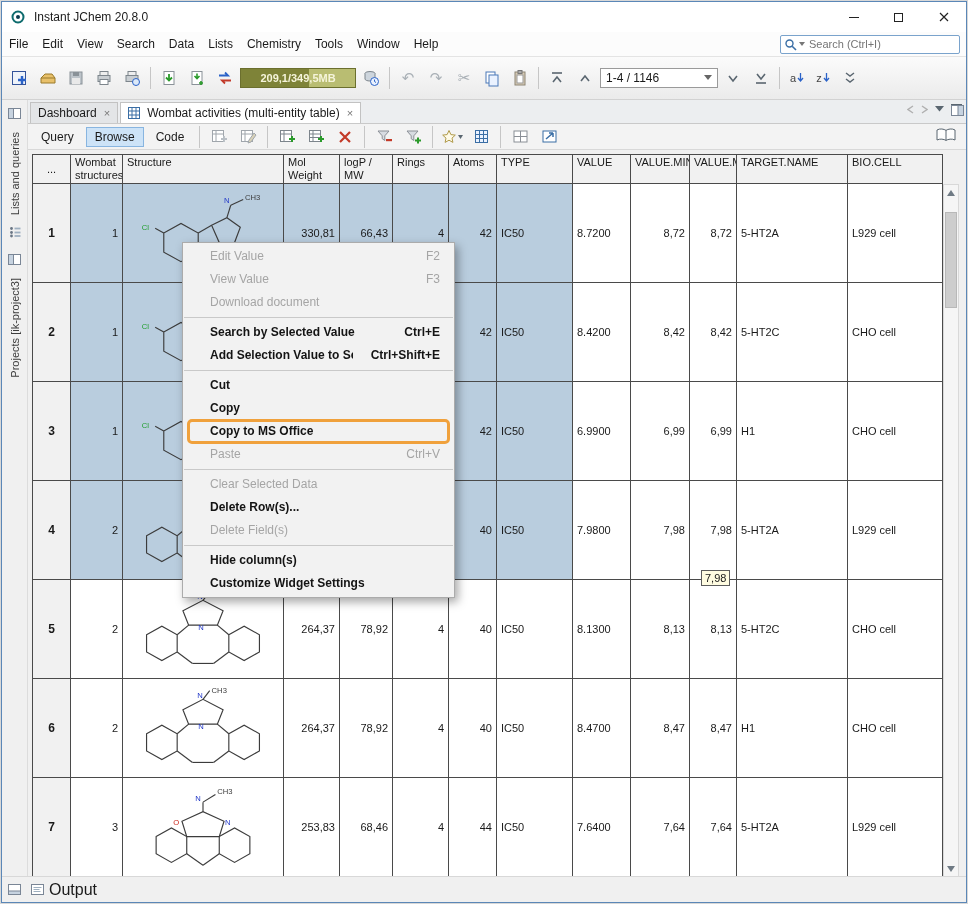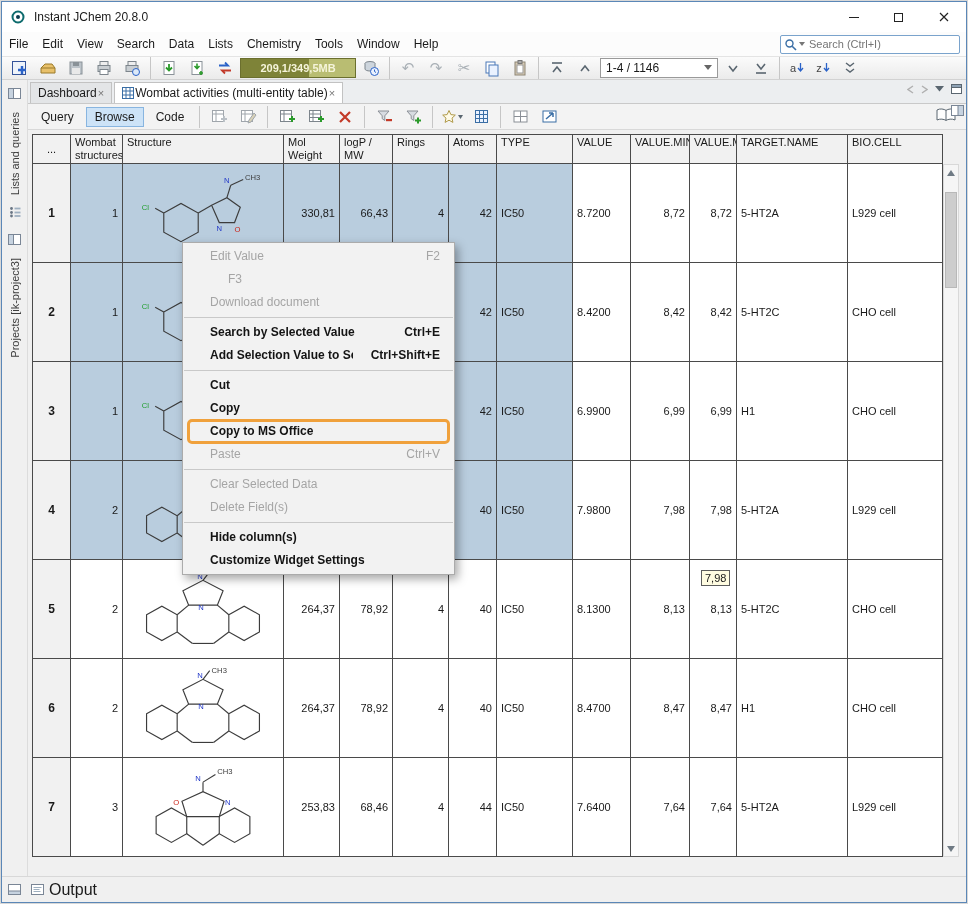--- a/index.html
+++ b/index.html
@@ -17,21 +17,21 @@
   .wc-max{width:9px;height:9px;border:1px solid #222;}
 
   
   .menubar{height:24px;background:#fcfcfc;display:flex;align-items:center;flex:none;}
   .menu-item{font-size:12px;padding:3px 7px;}
   .searchbox{margin-left:auto;margin-right:6px;width:180px;height:19px;border:1px solid #7aa3cc;border-radius:2px;
     background:#fff;display:flex;align-items:center;padding:0 3px;gap:2px;}
   .searchbox input{border:none;outline:none;flex:1;font-size:11px;font-family:"Liberation Sans",sans-serif;color:#555;min-width:0;background:transparent;}
 
   
-  .toolbar{height:24px;background:linear-gradient(#fbfbfb,#ebebeb);border-top:1px solid #e4e4e4;border-bottom:1px solid #d2d2d2;
+  .toolbar{height:44px;background:linear-gradient(#fbfbfb,#ebebeb);border-top:1px solid #e4e4e4;border-bottom:1px solid #d2d2d2;
     display:flex;align-items:center;padding:0 5px;gap:2px;flex:none;}
   .tbtn{width:26px;height:26px;display:flex;align-items:center;justify-content:center;flex:none;}
   .tsep{width:1px;height:22px;background:#c6c6c6;margin:0 3px;flex:none;}
   .glyph{font-size:15px;color:#6f7a84;}
   .glyph.dim{color:#a9b0b6;}
   .memwidget{width:116px;height:20px;border:1px solid #6b6f2e;color:#f5f4da;font-size:11px;font-weight:bold;
     display:flex;align-items:center;justify-content:center;flex:none;
     background:linear-gradient(90deg,#7e8338 0%,#7e8338 60%,#b9bd72 60%,#b9bd72 100%);}
   .rowcombo{width:118px;height:20px;background:#fff;border:1px solid #9a9a9a;font-size:12px;display:flex;align-items:center;
     padding:0 5px;gap:4px;flex:none;}
@@ -40,21 +40,21 @@
 
   
   .workspace{flex:1;display:flex;min-height:0;}
   .rail{width:26px;background:#f0f0f0;border-right:1px solid #dcdcdc;display:flex;flex-direction:column;align-items:center;
     padding-top:5px;gap:9px;flex:none;}
   .vlabel{writing-mode:vertical-rl;transform:rotate(180deg);font-size:11px;color:#3d3d3d;}
   .content{flex:1;display:flex;flex-direction:column;min-width:0;position:relative;}
 
   
   .tabrow{height:24px;background:#eceef0;border-bottom:1px solid #c9c9c9;display:flex;align-items:flex-end;padding-left:2px;flex:none;position:relative;}
-  .tab{height:21px;display:flex;align-items:center;gap:1px;padding:0 7px;font-size:12px;border:1px solid #c2c2c2;border-bottom:none;
+  .tab{height:21px;display:flex;align-items:center;gap:7px;padding:0 7px;font-size:12px;border:1px solid #c2c2c2;border-bottom:none;
     background:#e3e5e7;margin-right:2px;white-space:nowrap;}
   .tab.active{background:#ffffff;}
   .tab .x{color:#777;font-size:11px;}
   .tabrow-controls{position:absolute;right:4px;top:4px;display:flex;gap:7px;align-items:center;}
 
   
   .subtoolbar{height:26px;background:#f3f3f3;border-bottom:1px solid #d8d8d8;display:flex;align-items:center;padding:0 4px;gap:3px;flex:none;}
   .stbtn{font-size:12px;padding:2px 8px;border:1px solid transparent;}
   .stbtn.active{background:#cde3f7;border:1px solid #88b5e0;}
   .sbook{margin-left:auto;margin-right:6px;}
@@ -688,20 +688,21 @@
         <rect x="0.5" y="0.5" width="12" height="10" fill="#fff" stroke="#7a8696"></rect>
         <rect x="7" y="0.5" width="5.5" height="10" fill="#c7d3e0" stroke="#7a8696"></rect>
       </svg></span>
 
   <div class="cmenu">
     <div class="mi dis">
         <span class="lbl">Edit Value</span>
         <span class="sc">F2</span>
       </div>
     <div class="mi dis">
+        <span class="lbl">View Value</span>
         <span class="sc">F3</span>
       </div>
     <div class="mi dis">
         <span class="lbl">Download document</span>
         <span class="sc"></span>
       </div>
     <div class="msep"></div>
     <div class="mi en">
         <span class="lbl">Search by Selected Value</span>
         <span class="sc">Ctrl+E</span>
@@ -725,20 +726,24 @@
       </div>
     <div class="mi dis">
         <span class="lbl">Paste</span>
         <span class="sc">Ctrl+V</span>
       </div>
     <div class="msep"></div>
     <div class="mi dis">
         <span class="lbl">Clear Selected Data</span>
         <span class="sc"></span>
       </div>
+    <div class="mi en">
+        <span class="lbl">Delete Row(s)...</span>
+        <span class="sc"></span>
+      </div>
     <div class="mi dis">
         <span class="lbl">Delete Field(s)</span>
         <span class="sc"></span>
       </div>
     <div class="msep"></div>
     <div class="mi en">
         <span class="lbl">Hide column(s)</span>
         <span class="sc"></span>
       </div>
     <div class="mi en">

